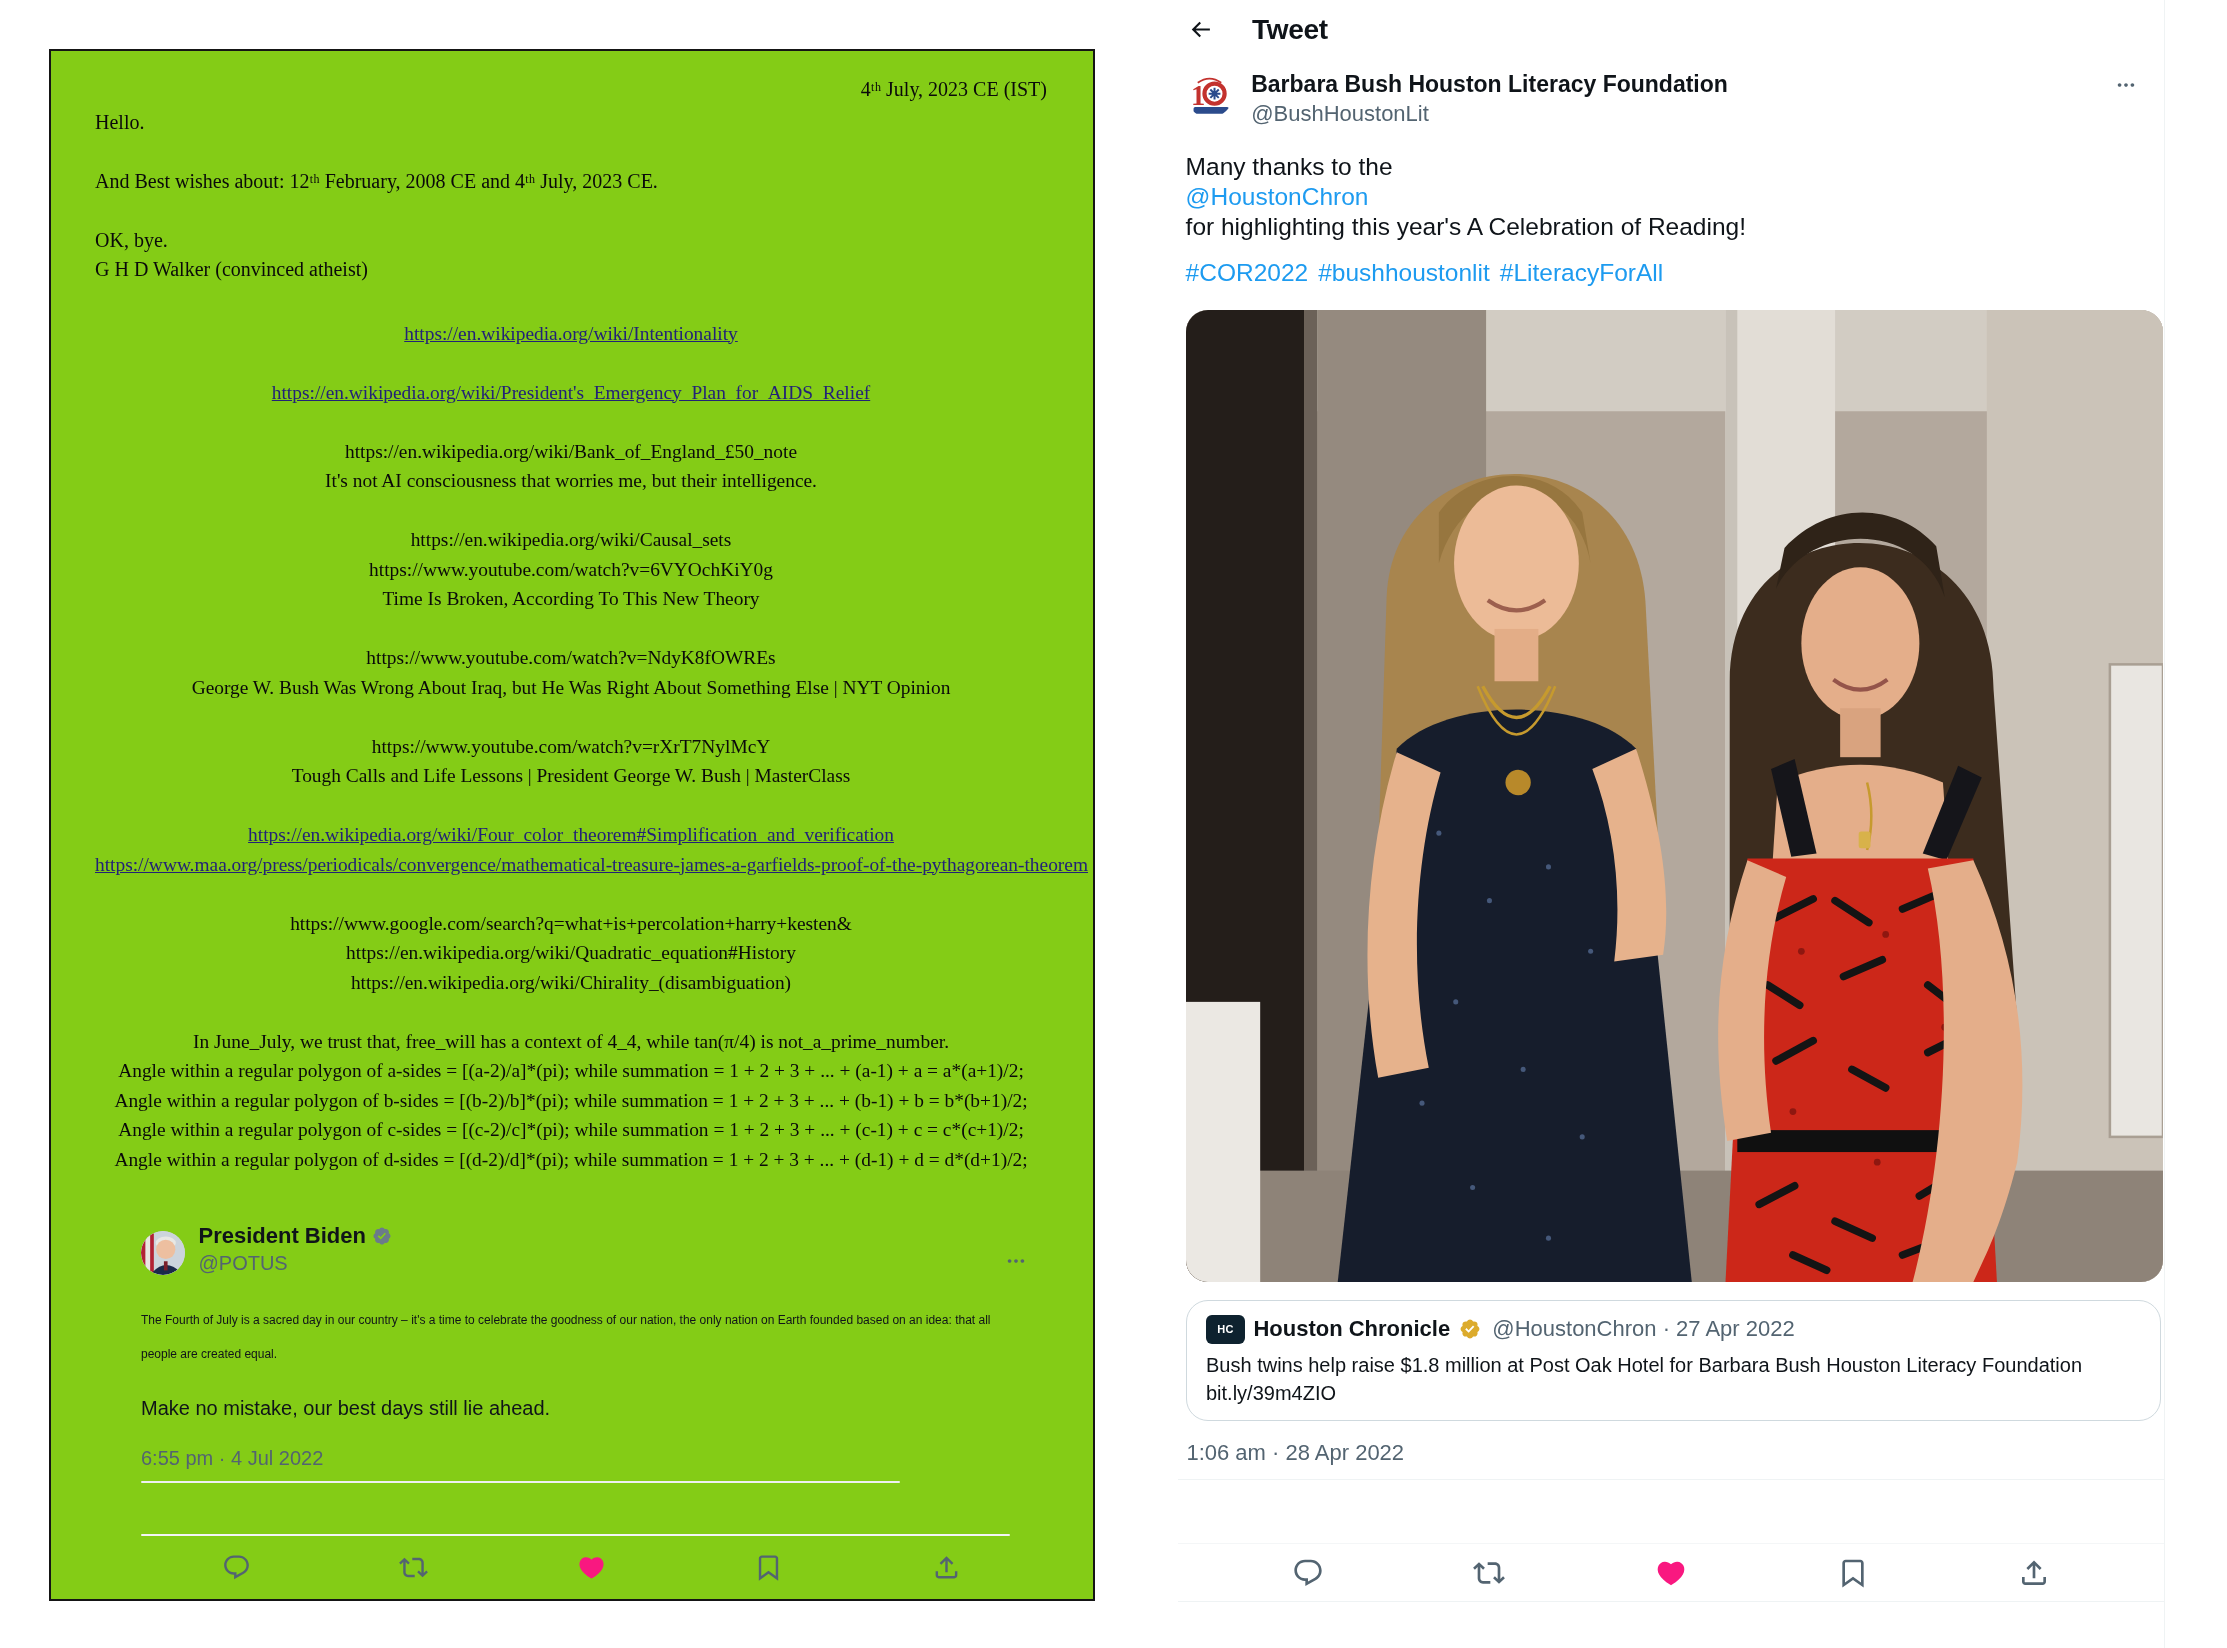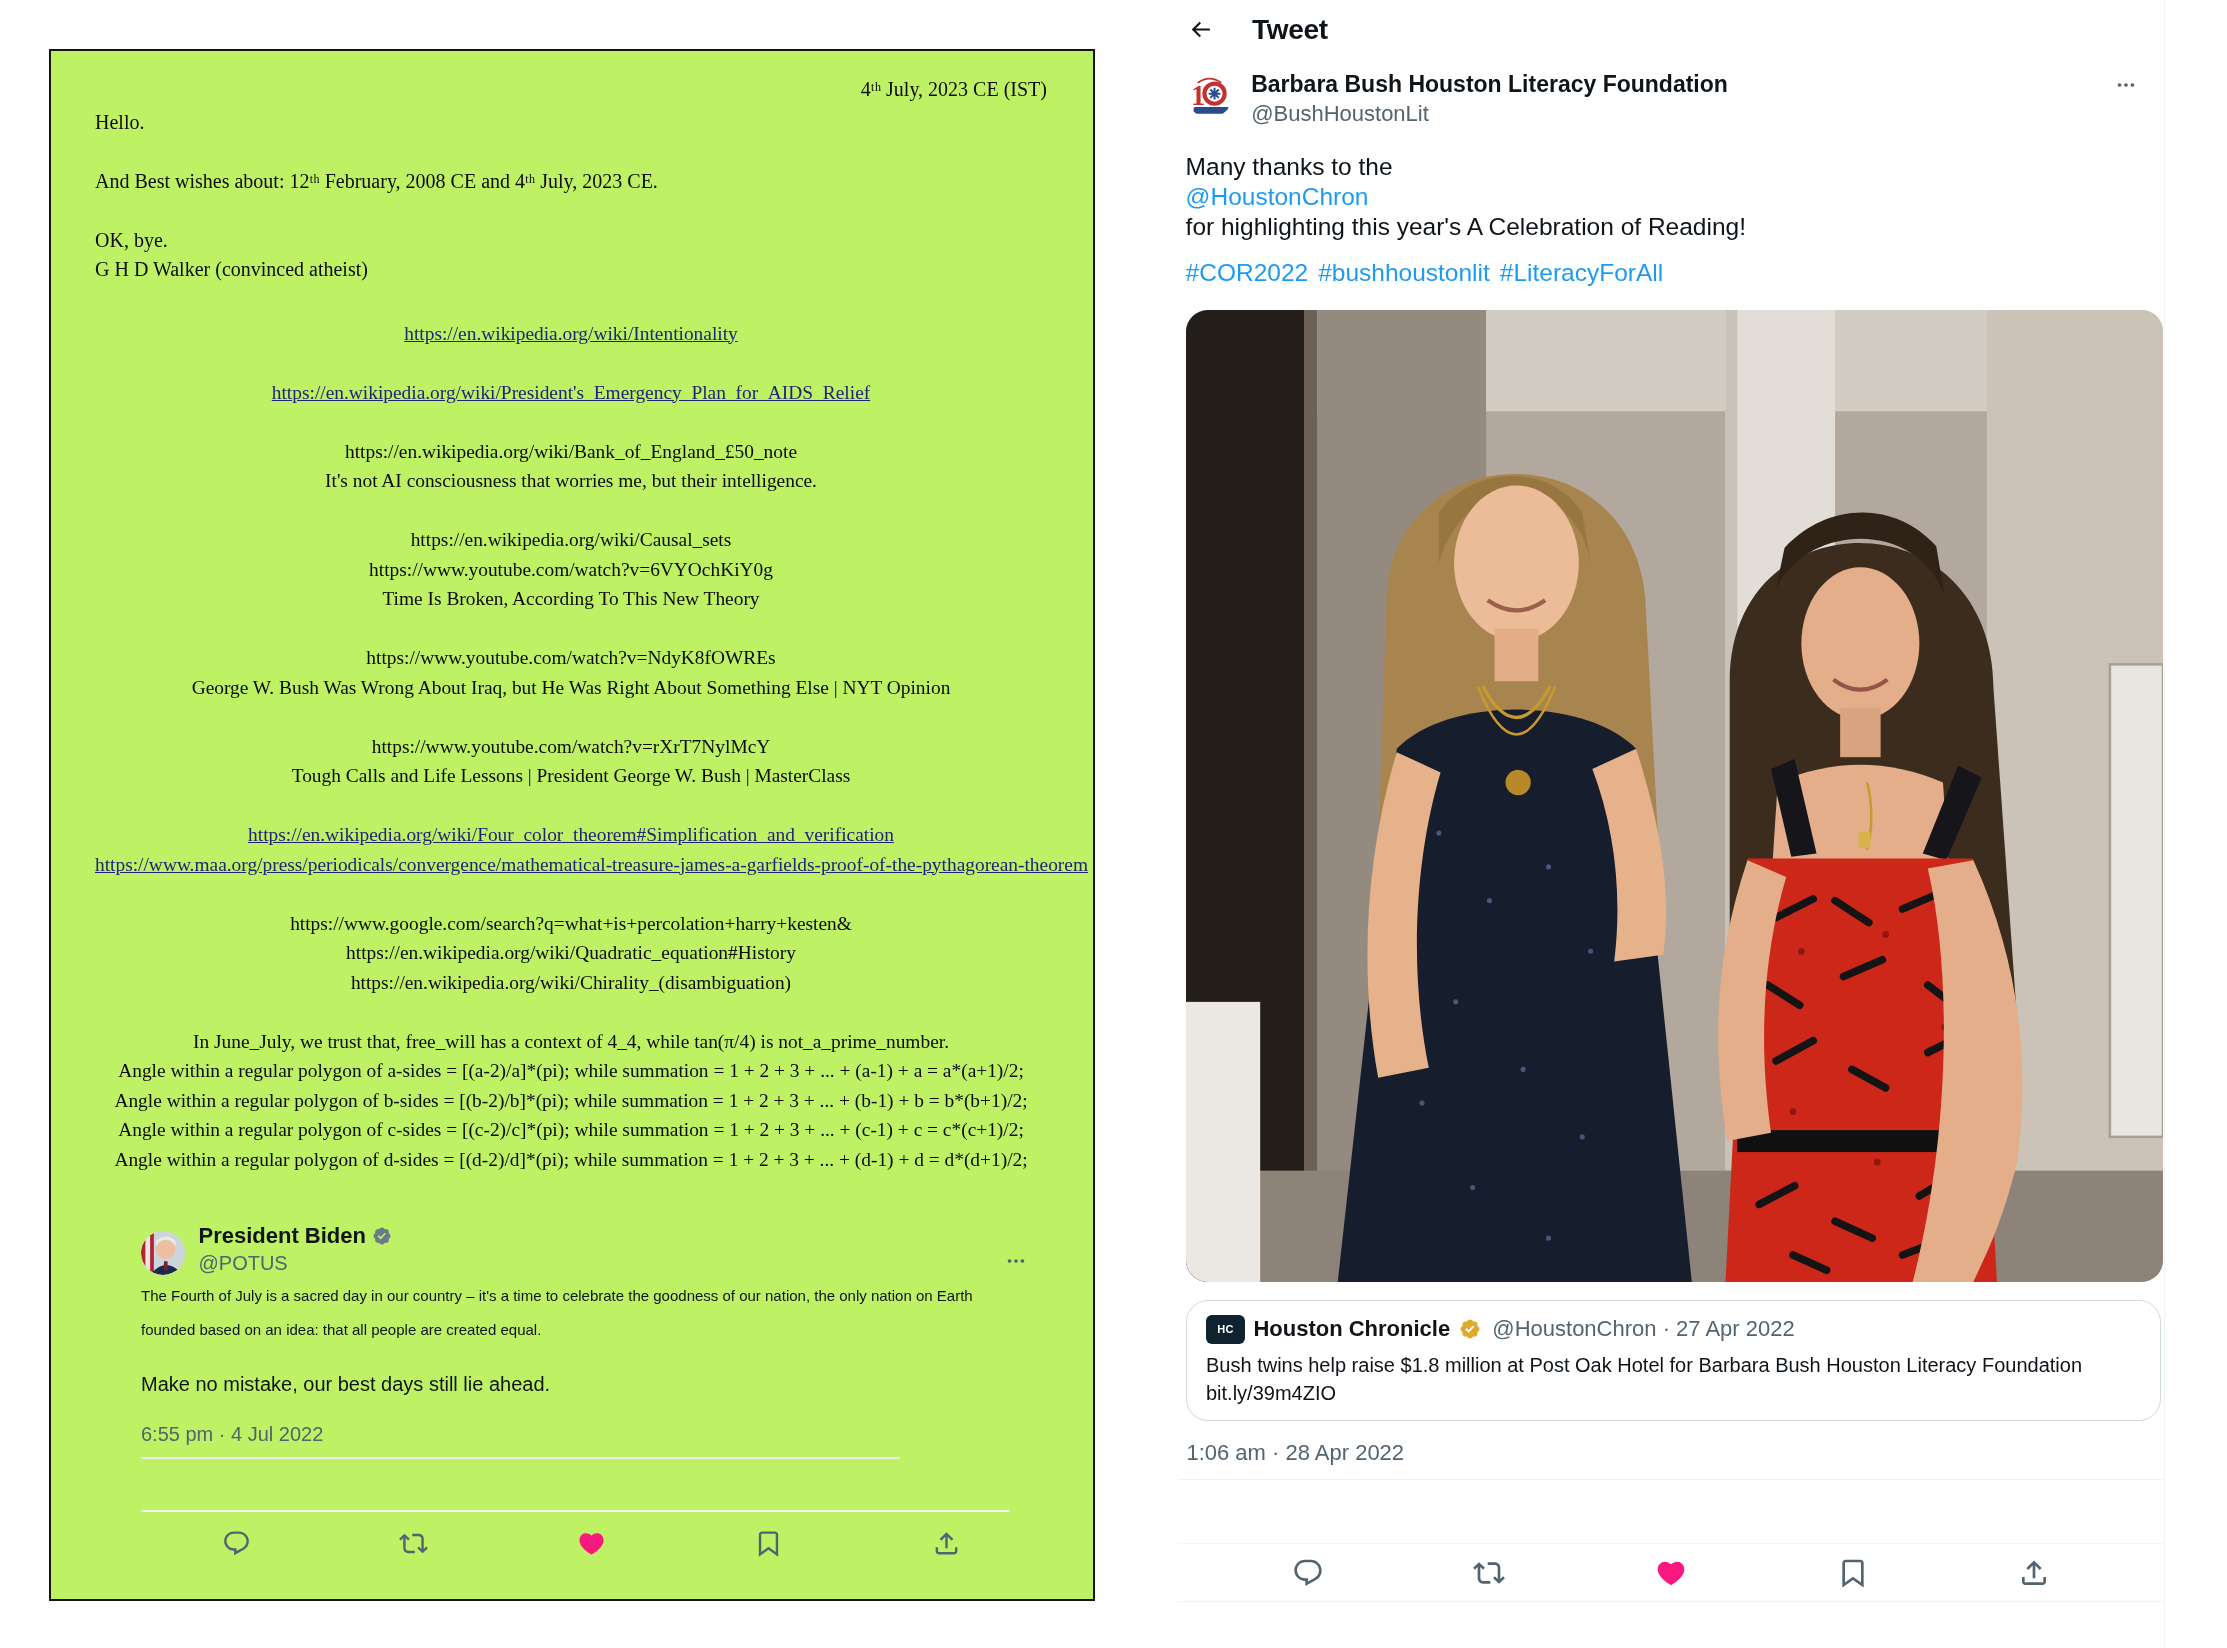--- a/index.html
+++ b/index.html
@@ -1,39 +1,39 @@
 <!DOCTYPE html>
 <html style="font-size:13.5px"><head>
 <meta charset="utf-8">
 <style>
   html,body{margin:0;padding:0;}
   body{width:2227px;height:1649px;position:relative;background:#ffffff;font-family:"Liberation Sans",sans-serif;overflow:hidden;}
 
   
-  .doc-page{position:absolute;left:49px;top:49px;width:1046px;height:1552px;background:#bef264;
+  .doc-page{position:absolute;left:49px;top:49px;width:1046px;height:1552px;background:#84cc16;
     border:2.5px solid #151515;box-sizing:border-box;font-family:"Liberation Serif","DejaVu Serif",serif;color:#0a0a0a;overflow:hidden;}
   .doc-inner{padding:23.6px 46px 0 44px;}
   .doc-date{font-size:20px;line-height:29px;text-align:right;}
   .doc-line{font-size:20px;line-height:29.5px;}
   .doc-sp{height:29.5px;}
   .doc-greeting{margin-top:4px;}
   .doc-center{margin-top:34px;text-align:center;}
   .doc-center .doc-line{font-size:19.4px;line-height:29.5px;white-space:nowrap;}
   .doc-center .doc-line.link{color:#222277;text-decoration:underline;cursor:pointer;}
   .doc-center .doc-line.gap{height:29.5px;}
 
   
   .embed{margin:49px 0 0 46px;width:901px;font-family:"Liberation Sans",sans-serif;color:#0f1419;}
   .embed-head{display:flex;align-items:flex-end;}
   .embed-avatar{width:44px;height:44px;border-radius:50%;overflow:hidden;flex:none;background:#cdd5dd;}
   .embed-id{margin-left:13.5px;}
   .embed-name{font-size:22px;font-weight:700;display:flex;align-items:center;gap:5.9px;}
   .embed-handle{font-size:20px;color:#536471;margin-top:2.5px;}
   .embed-more{margin-left:auto;margin-right:15px;cursor:pointer;}
-  .embed-body{margin-top:4px;font-size:15px;line-height:34px;width:864px;}
+  .embed-body{margin-top:28px;font-size:12px;line-height:34px;width:864px;}
   .embed-body2{margin-top:20px;font-size:20px;line-height:34px;}
   .embed-time{margin-top:22px;font-size:20px;color:#536471;}
   .skel{height:1.7px;background:#eef0f1;border-radius:1.7px;}
   .skel1{margin-top:11.8px;width:759px;}
   .skel2{margin-top:51px;width:869px;background:#f3f4f5;}
   .embed-actions{margin-top:17px;display:flex;justify-content:space-around;align-items:center;padding:0 6.7px;}
 
   
   .tweet-col{position:absolute;left:1178px;top:0;width:987px;height:1649px;box-sizing:border-box;
     border-right:0.8px solid #eff3f4;font-family:"Liberation Sans",sans-serif;color:#0f1419;background:#fff;}

